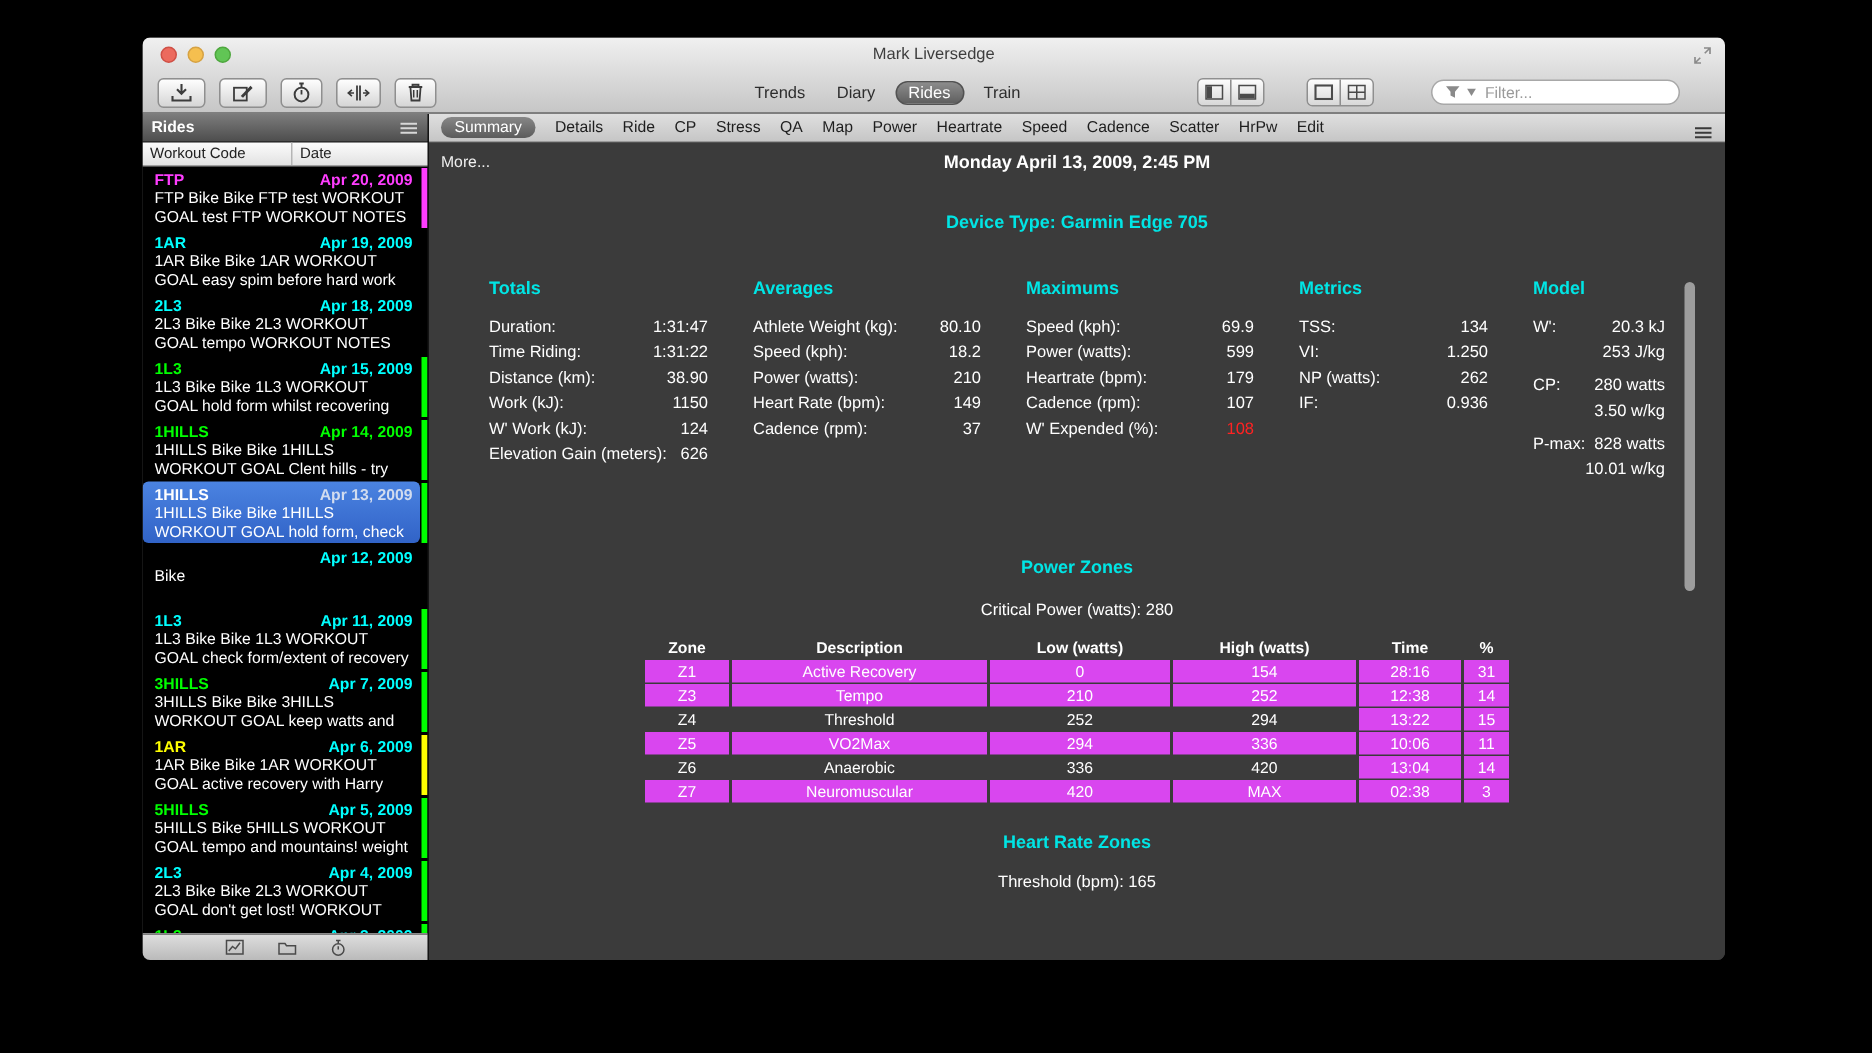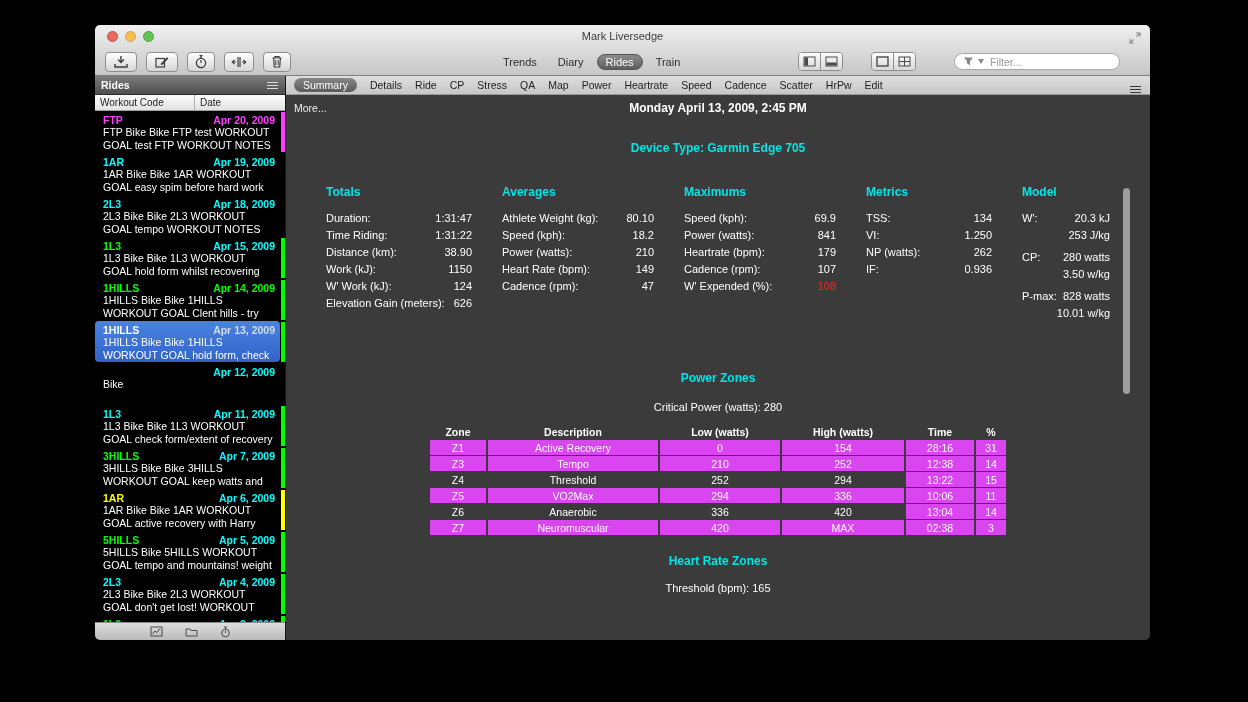--- a/index.html
+++ b/index.html
@@ -410,32 +410,32 @@
               <div class="stat-row">
                 <span class="lab">Power (watts):</span>
                 <span class="val">210</span>
               </div>
               <div class="stat-row">
                 <span class="lab">Heart Rate (bpm):</span>
                 <span class="val">149</span>
               </div>
               <div class="stat-row">
                 <span class="lab">Cadence (rpm):</span>
-                <span class="val">47</span>
+                <span class="val">37</span>
               </div>
             </div>
             <div class="stat-col">
               <div class="stat-h">Maximums</div>
               <div class="stat-row">
                 <span class="lab">Speed (kph):</span>
                 <span class="val">69.9</span>
               </div>
               <div class="stat-row">
                 <span class="lab">Power (watts):</span>
-                <span class="val">841</span>
+                <span class="val">599</span>
               </div>
               <div class="stat-row">
                 <span class="lab">Heartrate (bpm):</span>
                 <span class="val">179</span>
               </div>
               <div class="stat-row">
                 <span class="lab">Cadence (rpm):</span>
                 <span class="val">107</span>
               </div>
               <div class="stat-row">

